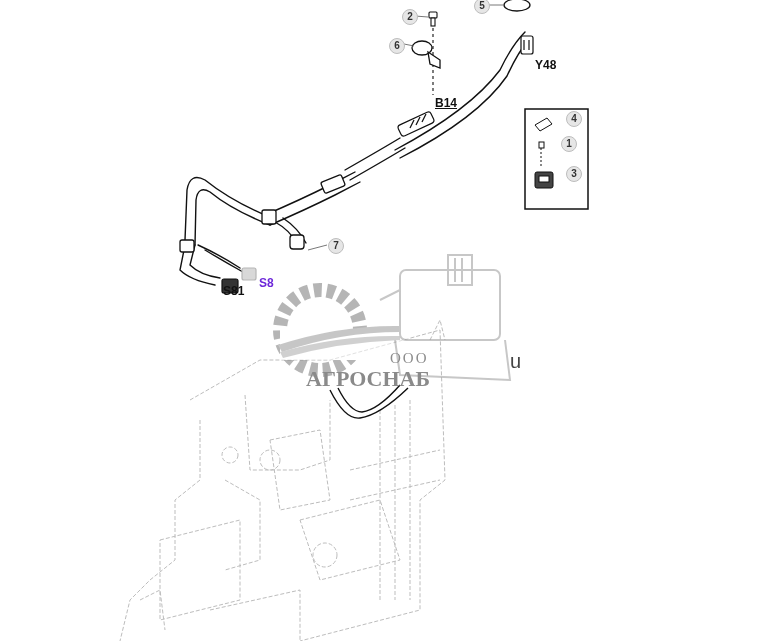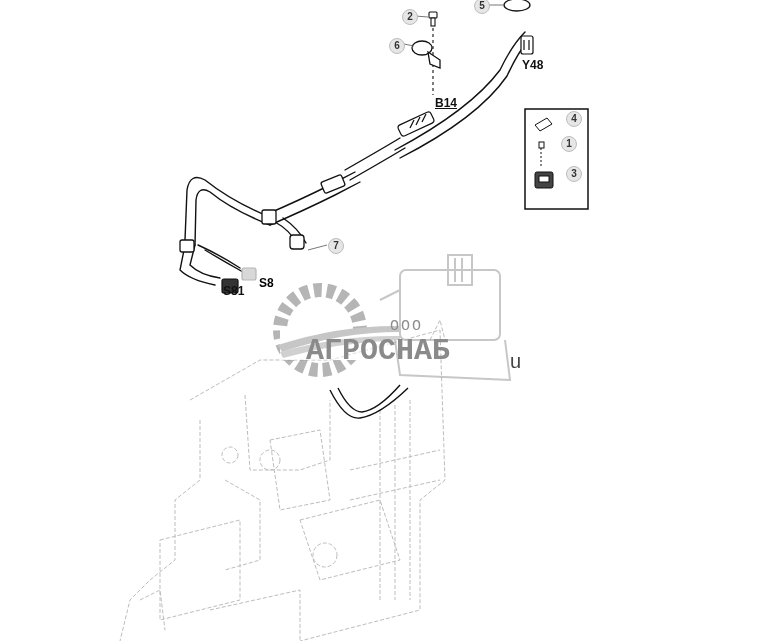--- a/index.html
+++ b/index.html
@@ -1,20 +1,20 @@
 <!DOCTYPE html>
 <html><head>
   <meta charset="utf-8">
   <style>
     html, body { margin:0; padding:0; background:#ffffff; }
     body { width:781px; height:641px; position:relative; overflow:hidden; font-family:"Liberation Sans", sans-serif; }
     #canvas { position:absolute; left:0; top:0; width:781px; height:641px; }
     .lbl { position:absolute; font-family:"Liberation Sans", sans-serif; font-weight:bold; font-size:12px; color:#111; }
     .callout { position:absolute; width:14px; height:14px; border-radius:50%; background:#e6e6e6; border:1px solid #bdbdbd; font-size:10px; font-weight:bold; color:#333; text-align:center; line-height:14px; font-family:"Liberation Sans", sans-serif; }
-    .wm-text { position:absolute; font-family:Liberation Mono, monospace; color:#8c8c8c; }
+    .wm-text { position:absolute; font-family:Liberation Serif, serif; color:#8c8c8c;margin-top:32px; }
     .stray { position:absolute; font-family:"Liberation Sans", sans-serif; color:#444; font-size:20px; }
   </style>
 </head>
 <body>
 
 <svg id="canvas" viewBox="0 0 781 641" xmlns="http://www.w3.org/2000/svg">
 
   <g fill="none" stroke="#bdbdbd" stroke-width="1" stroke-dasharray="4 2">
     <path d="M190 400 L260 360 L330 360 L440 330 L445 480 L420 500 L420 610 L300 641"></path>
     <path d="M200 420 L200 480 L175 500 L175 560 L150 580 L130 600 L120 641"></path>
@@ -141,20 +141,20 @@
 </svg>
 
 <div class="callout" style="left:402px;top:9px;">2</div>
 <div class="callout" style="left:389px;top:38px;">6</div>
 <div class="callout" style="left:474px;top:-2px;">5</div>
 <div class="callout" style="left:328px;top:238px;">7</div>
 <div class="callout" style="left:566px;top:111px;">4</div>
 <div class="callout" style="left:561px;top:136px;">1</div>
 <div class="callout" style="left:566px;top:166px;">3</div>
 
-<div class="lbl" style="left:522px;top:58px;">Y48</div>
+<div class="lbl" style="left:535px;top:58px;">Y48</div>
 <div class="lbl" style="left:435px;top:96px;text-decoration:underline;">B14</div>
 <div class="lbl" style="left:223px;top:284px;">S81</div>
-<div class="lbl" style="left:259px;top:276px;color:#000000;">S8</div>
+<div class="lbl" style="left:259px;top:276px;color:#6d28d9;">S8</div>
 
 <div class="wm-text" style="left:390px;top:318px;font-size:15px;letter-spacing:2px;">ООО</div>
-<div class="wm-text" style="left:306px;top:334px;font-size:30px;font-weight:bold;color:#8a8a8a;">АГРОСНАБ</div>
+<div class="wm-text" style="left:306px;top:334px;font-size:22px;font-weight:bold;color:#8a8a8a;">АГРОСНАБ</div>
 <div class="stray" style="left:510px;top:350px;">u</div>
 
 </body></html>

